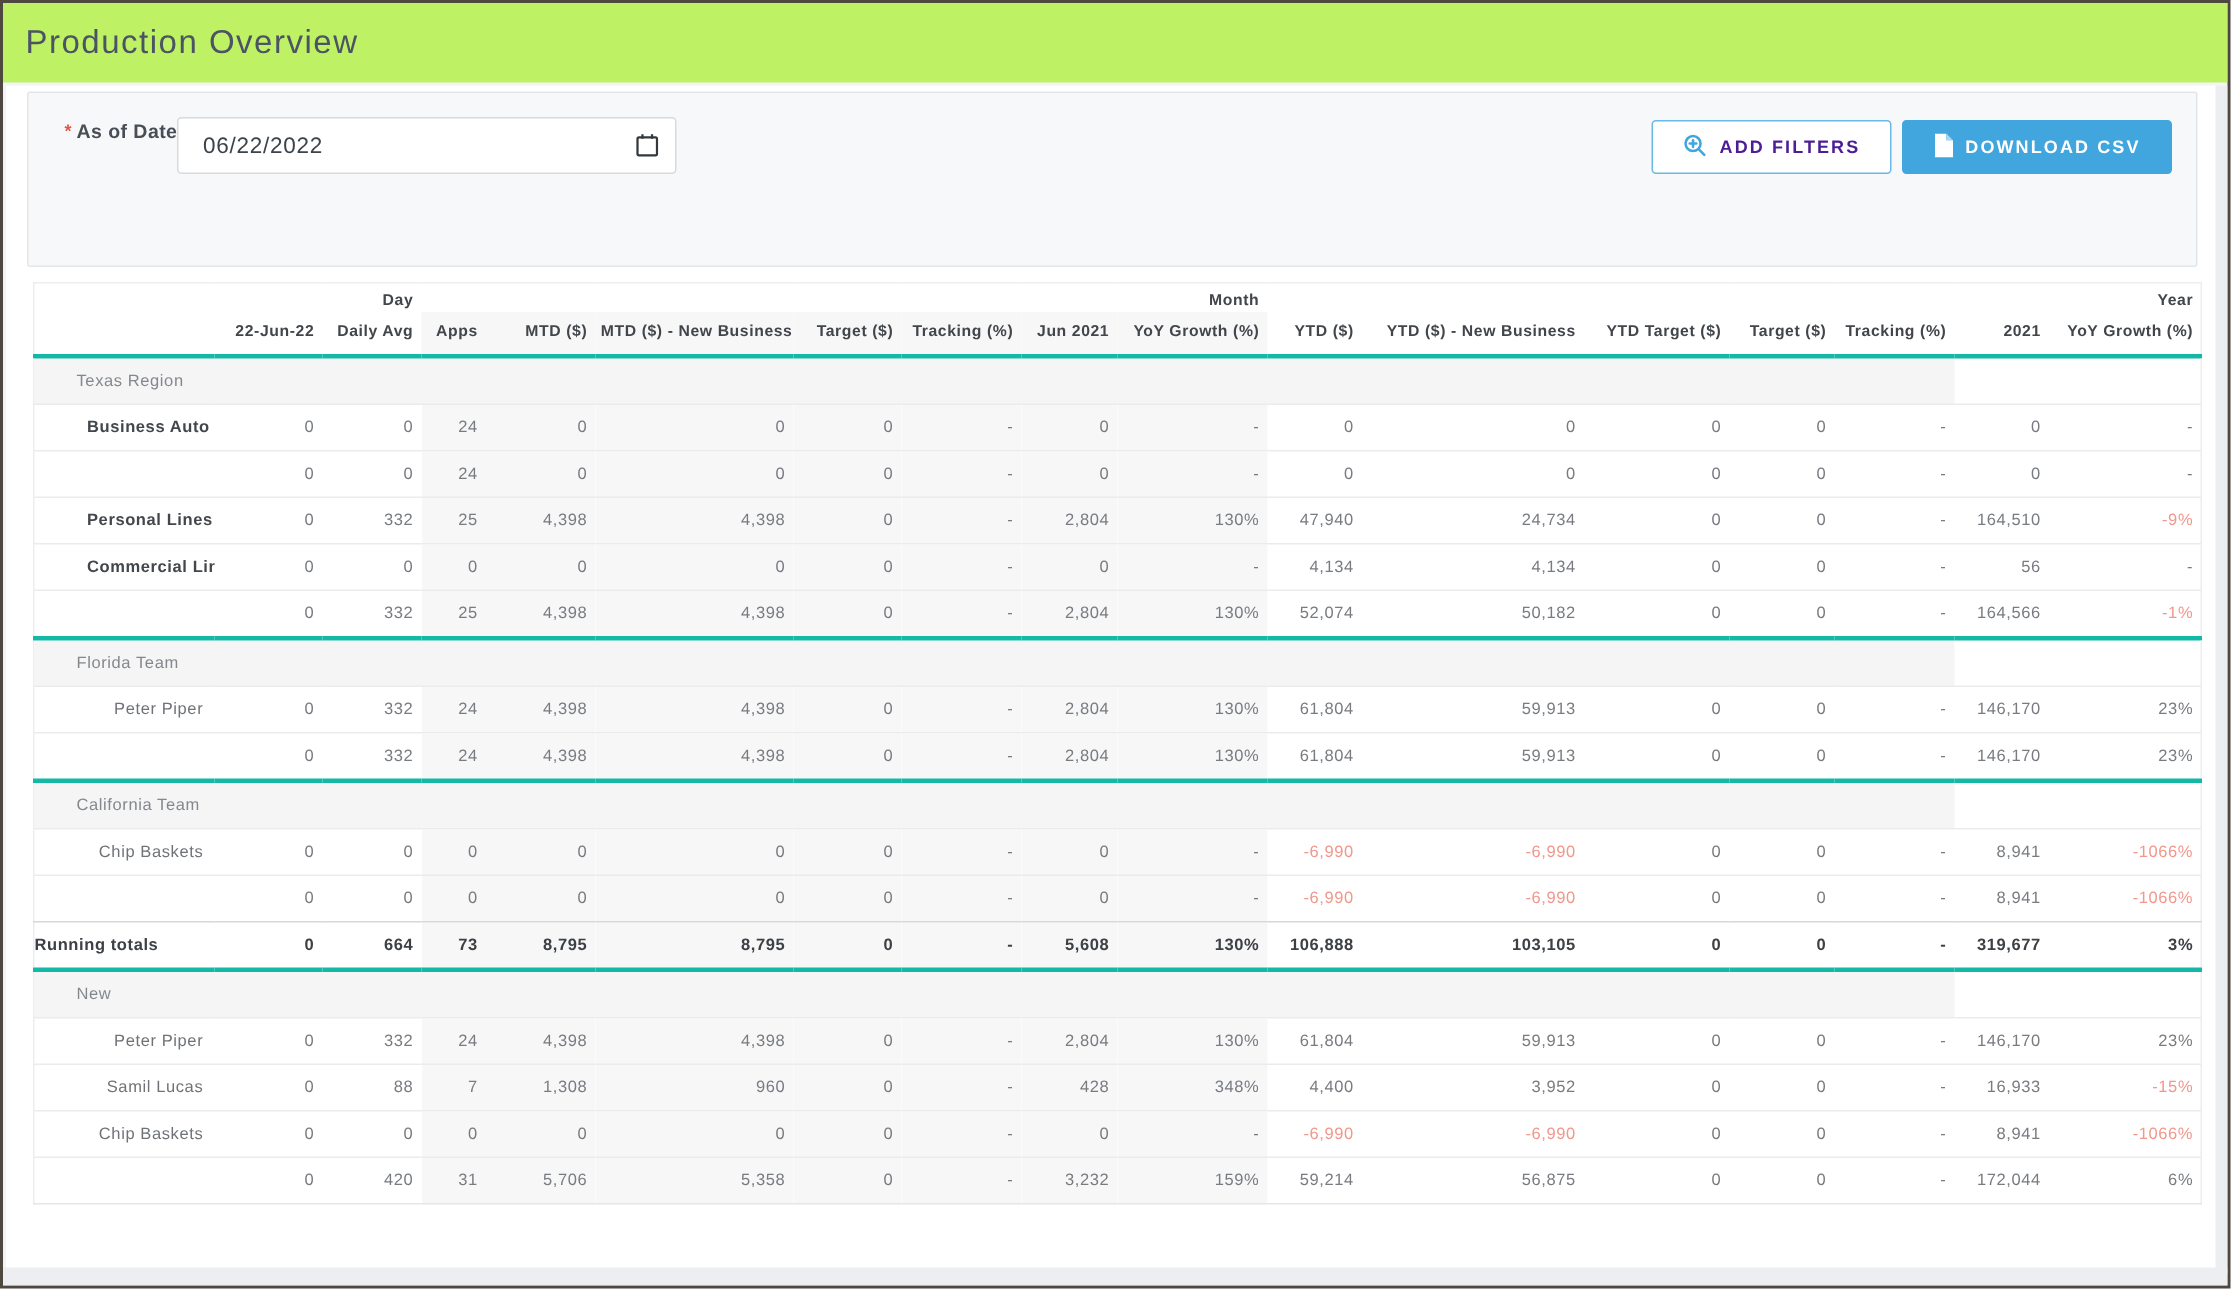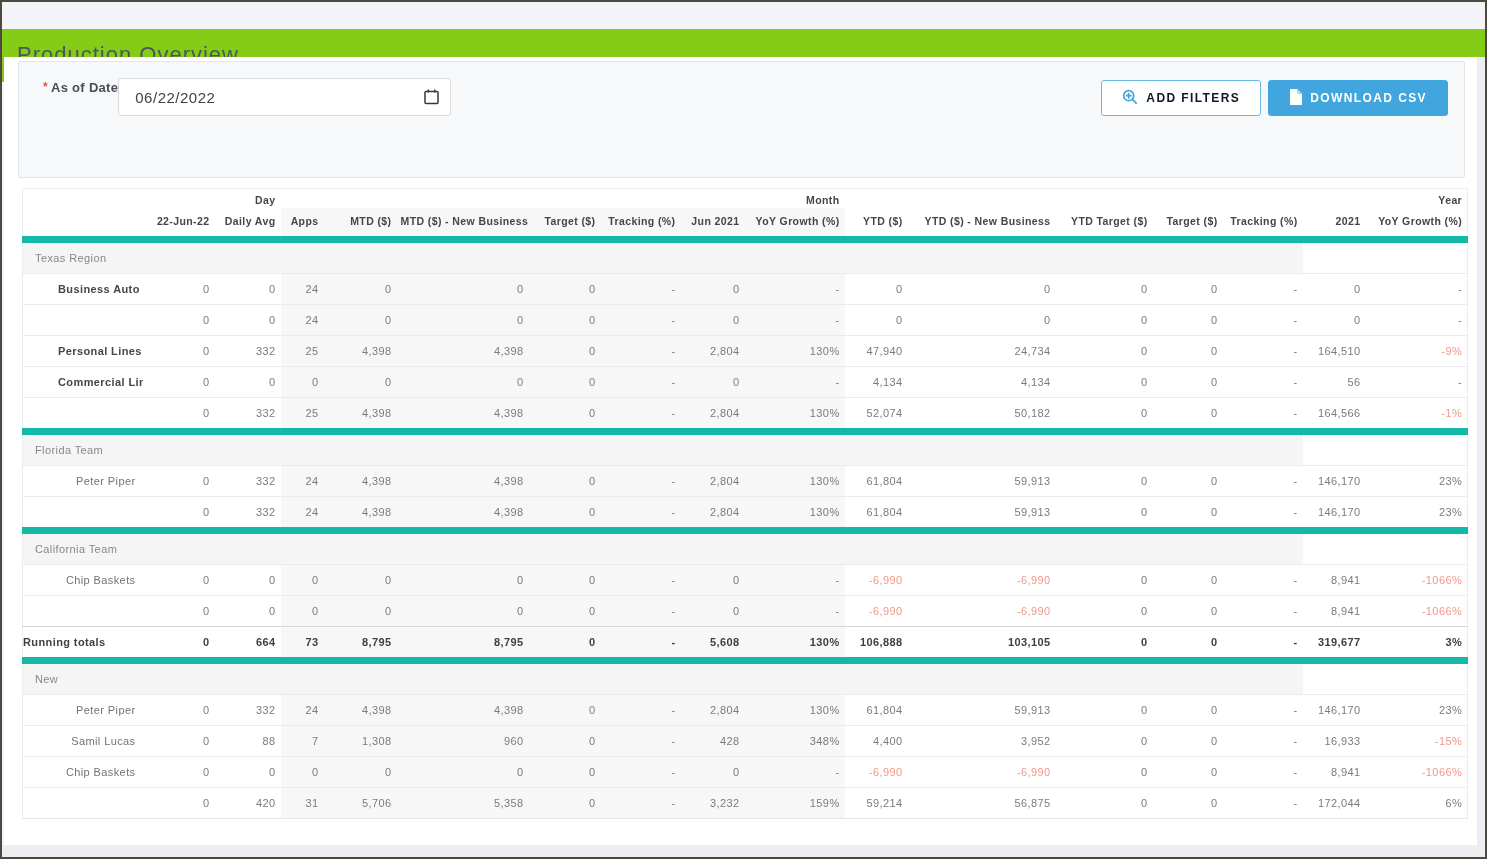--- a/index.html
+++ b/index.html
@@ -2,21 +2,21 @@
 <html><head>
 <meta charset="utf-8">
 <style>
   html,body{margin:0;padding:0;}
   body{
     width:1487px;height:859px;box-sizing:border-box;
     border:2px solid #4e4840;background:#f2f4f7;overflow:hidden;
     font-family:"Liberation Sans",sans-serif;position:relative;
   }
   
-  .top-band{height:53px;background:#84cc16;margin-top:27px;}
+  .top-band{height:53px;background:#bef264;}
   .page-title{
     padding:13px 0 0 15px;font-size:22px;color:#4c5464;
     letter-spacing:1px;font-weight:400;
   }
   
   .main-card{
     position:absolute;left:2px;top:55px;width:1475px;height:790px;
     background:#ffffff;
   }
   .bottom-strip{position:absolute;left:0;bottom:0;width:100%;height:12px;background:#eceef1;}
@@ -38,21 +38,21 @@
     background:#fff;font-family:"Liberation Sans",sans-serif;font-size:15px;color:#3c434b;
     padding:0 36px 0 16px;letter-spacing:.5px;outline:none;
   }
   .cal-icon{position:absolute;right:12px;top:11px;}
   .fp-buttons{display:flex;gap:7px;margin-top:2px;}
   .btn{
     height:36px;border-radius:3px;display:flex;align-items:center;gap:8px;
     font-size:12px;font-weight:bold;letter-spacing:1.4px;padding:0 20px;
     cursor:pointer;box-sizing:border-box;font-family:"Liberation Sans",sans-serif;
   }
-  .btn-outline{background:#fff;border:1px solid #6ab8e5;color:#0f172a;}
+  .btn-outline{background:#fff;border:1px solid #6ab8e5;color:#4c1d95;}
   .btn-solid{background:#41a6dd;border:1px solid #41a6dd;color:#fff;}
 
   
   .table-wrap{margin:10px 14px 0 18px;}
   table{border-collapse:collapse;table-layout:fixed;width:1445px;
         font-size:11px;color:#787c80;letter-spacing:.4px;}
   thead th{
     font-size:10.5px;font-weight:bold;color:#42464a;text-align:right;
     padding:7px 5px 9px 4px;white-space:nowrap;letter-spacing:.4px;
   }
@@ -61,22 +61,22 @@
   tbody td{
     padding:9px 5px;text-align:right;white-space:nowrap;
     border-top:1px solid #e9ebec;overflow:hidden;
   }
   table{border:1px solid #ecedef;border-bottom:1px solid #e4e6e8;}
   td.cell-shaded{background:#f7f7f8;}
   td.neg{color:#f2978b;}
   td.lbl{text-align:right;padding-right:7px;color:#6f7377;}
   td.lbl-bold{font-weight:bold;color:#43474b;padding-left:35px;}
   tr.row-group td{
-    background:#f5f5f6;text-align:left;color:#84888d;padding-left:12px;
-    border-top:7px solid #14b8a6;
+    background:#f5f5f6;text-align:left;color:#84888d;padding-left:28px;
+    border-top:3px solid #14b8a6;
   }
   tr.row-group td.tail{background:#fff;}
   tr.row-grand td{font-weight:bold;color:#3d4145;border-top:1px solid #d5d8da;}
   tr.row-grand td.lbl-total{text-align:left;padding-left:0;}
   tr.row-highlight td{background:#f5f6f7;}
   tr.row-highlight td.cell-shaded{background:#f5f6f7;}
 </style>
 </head>
 <body>
 

